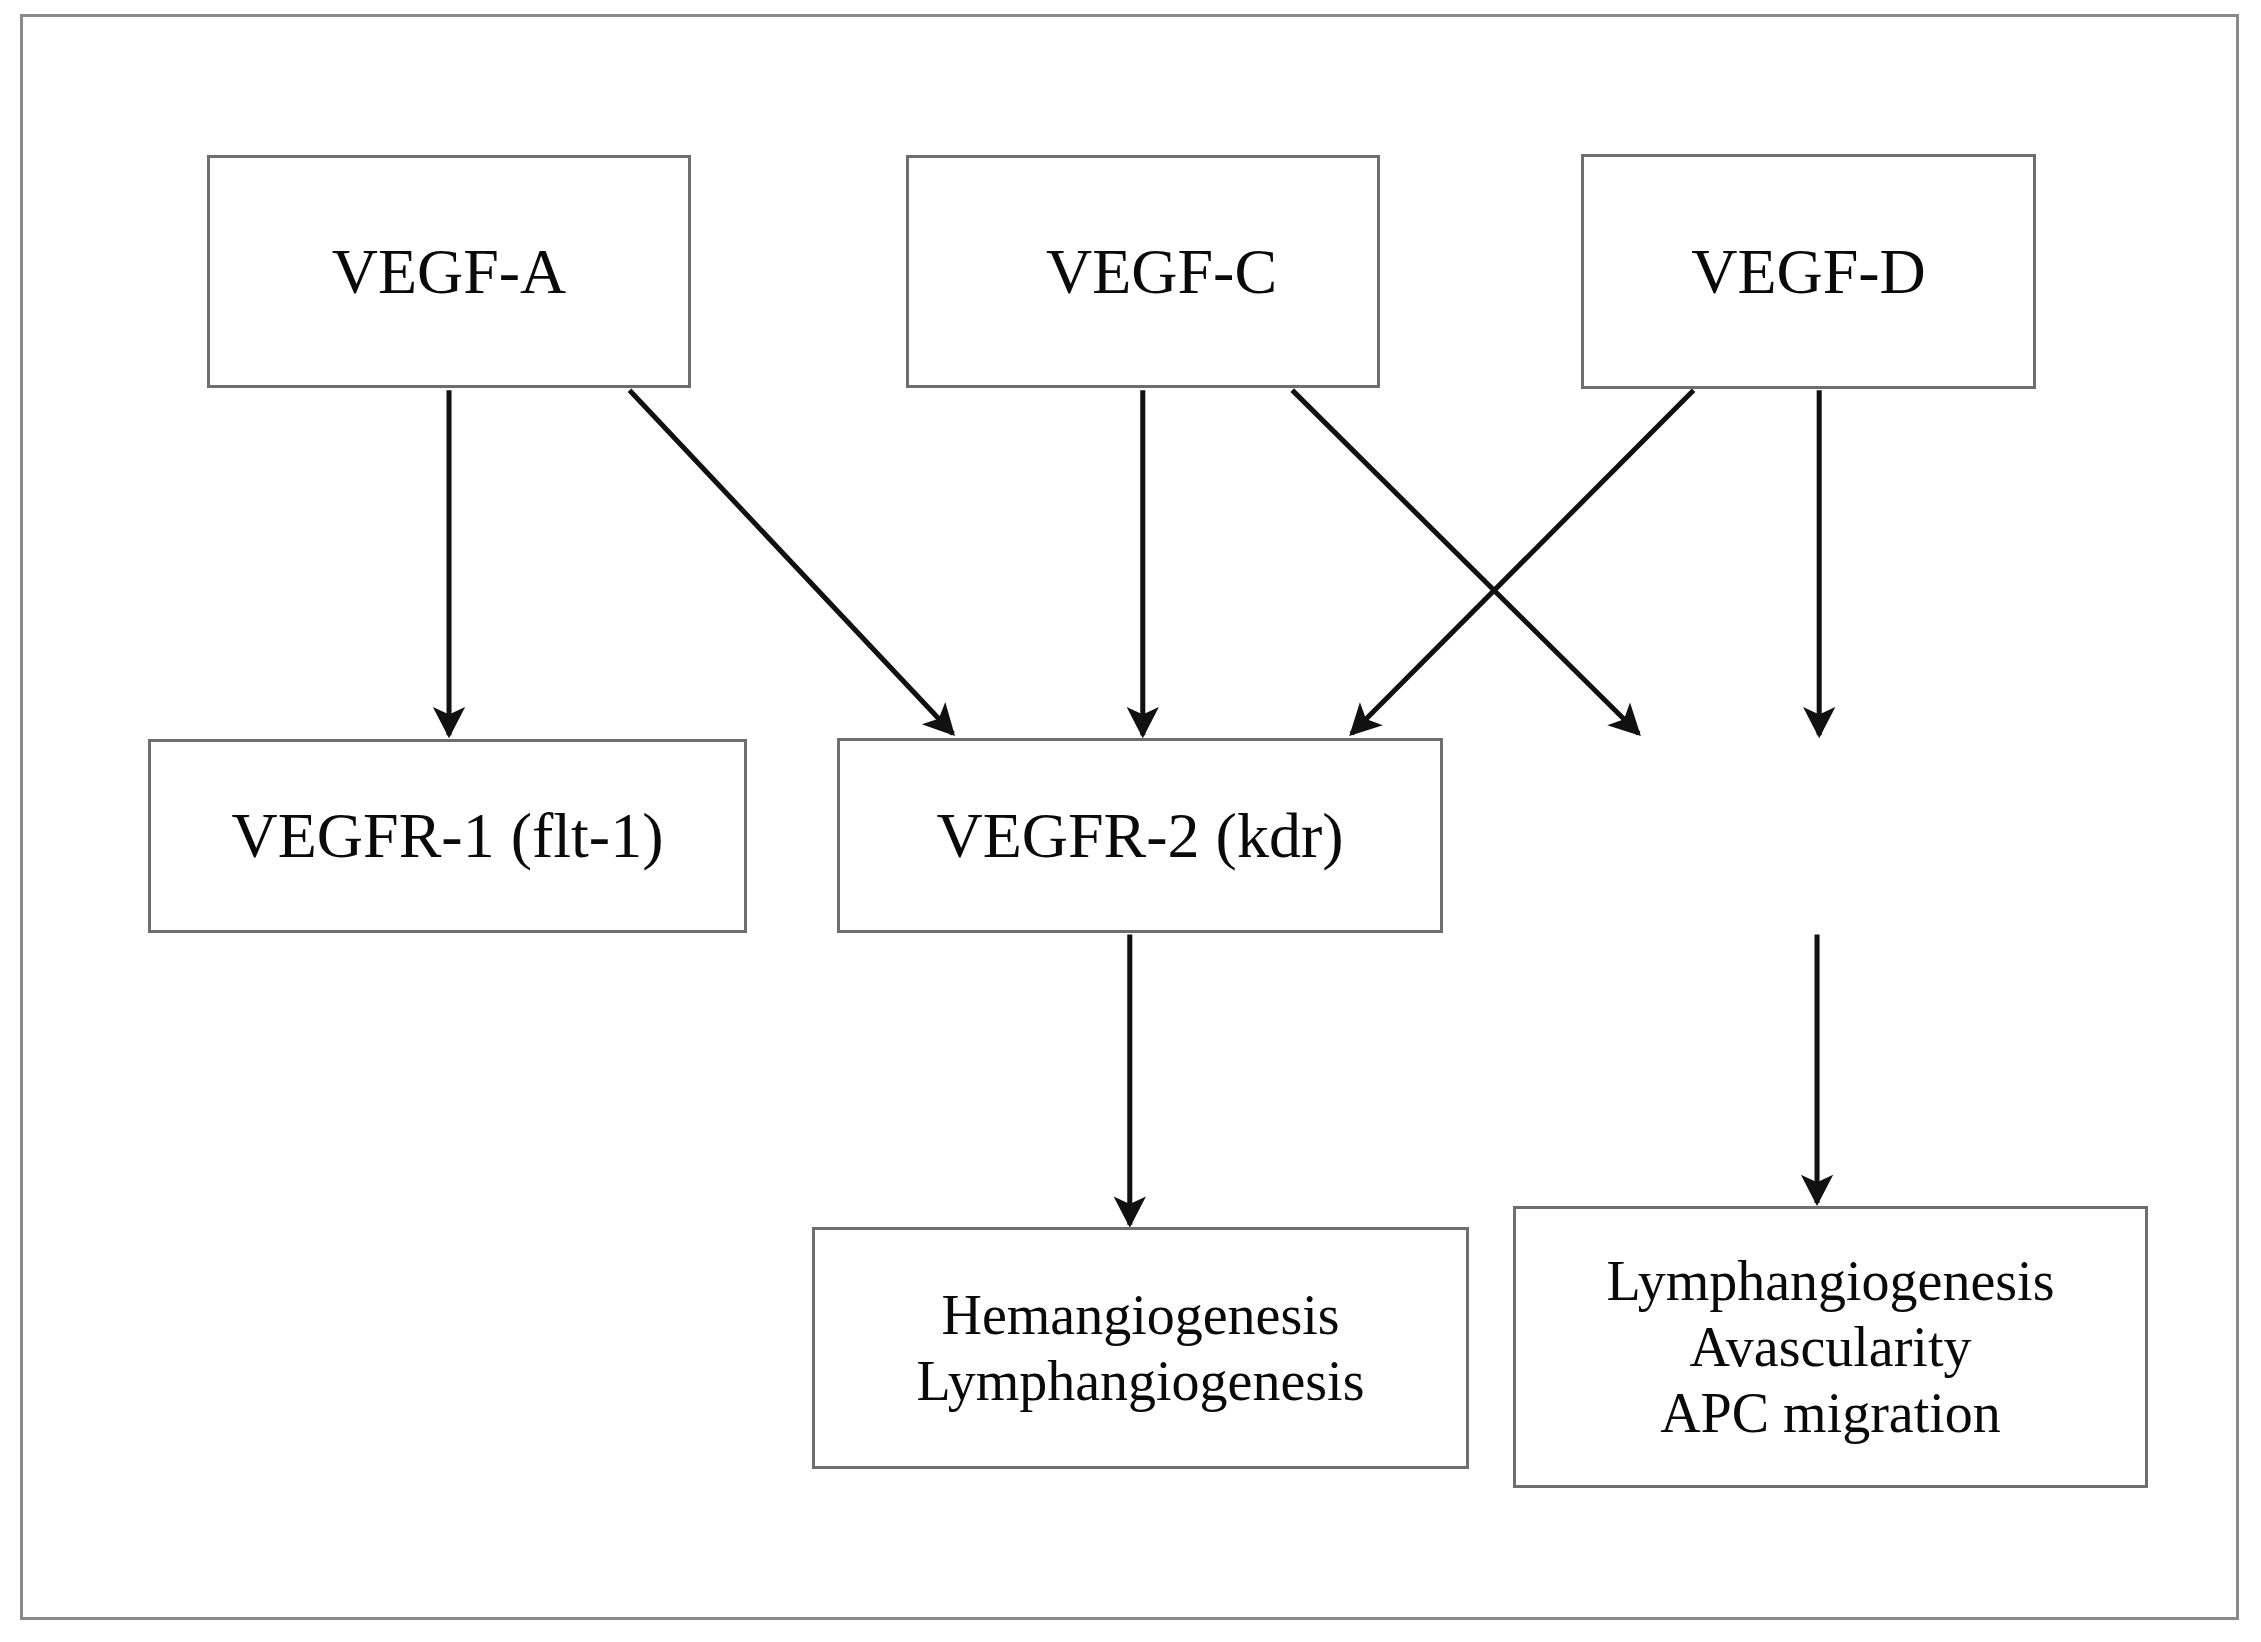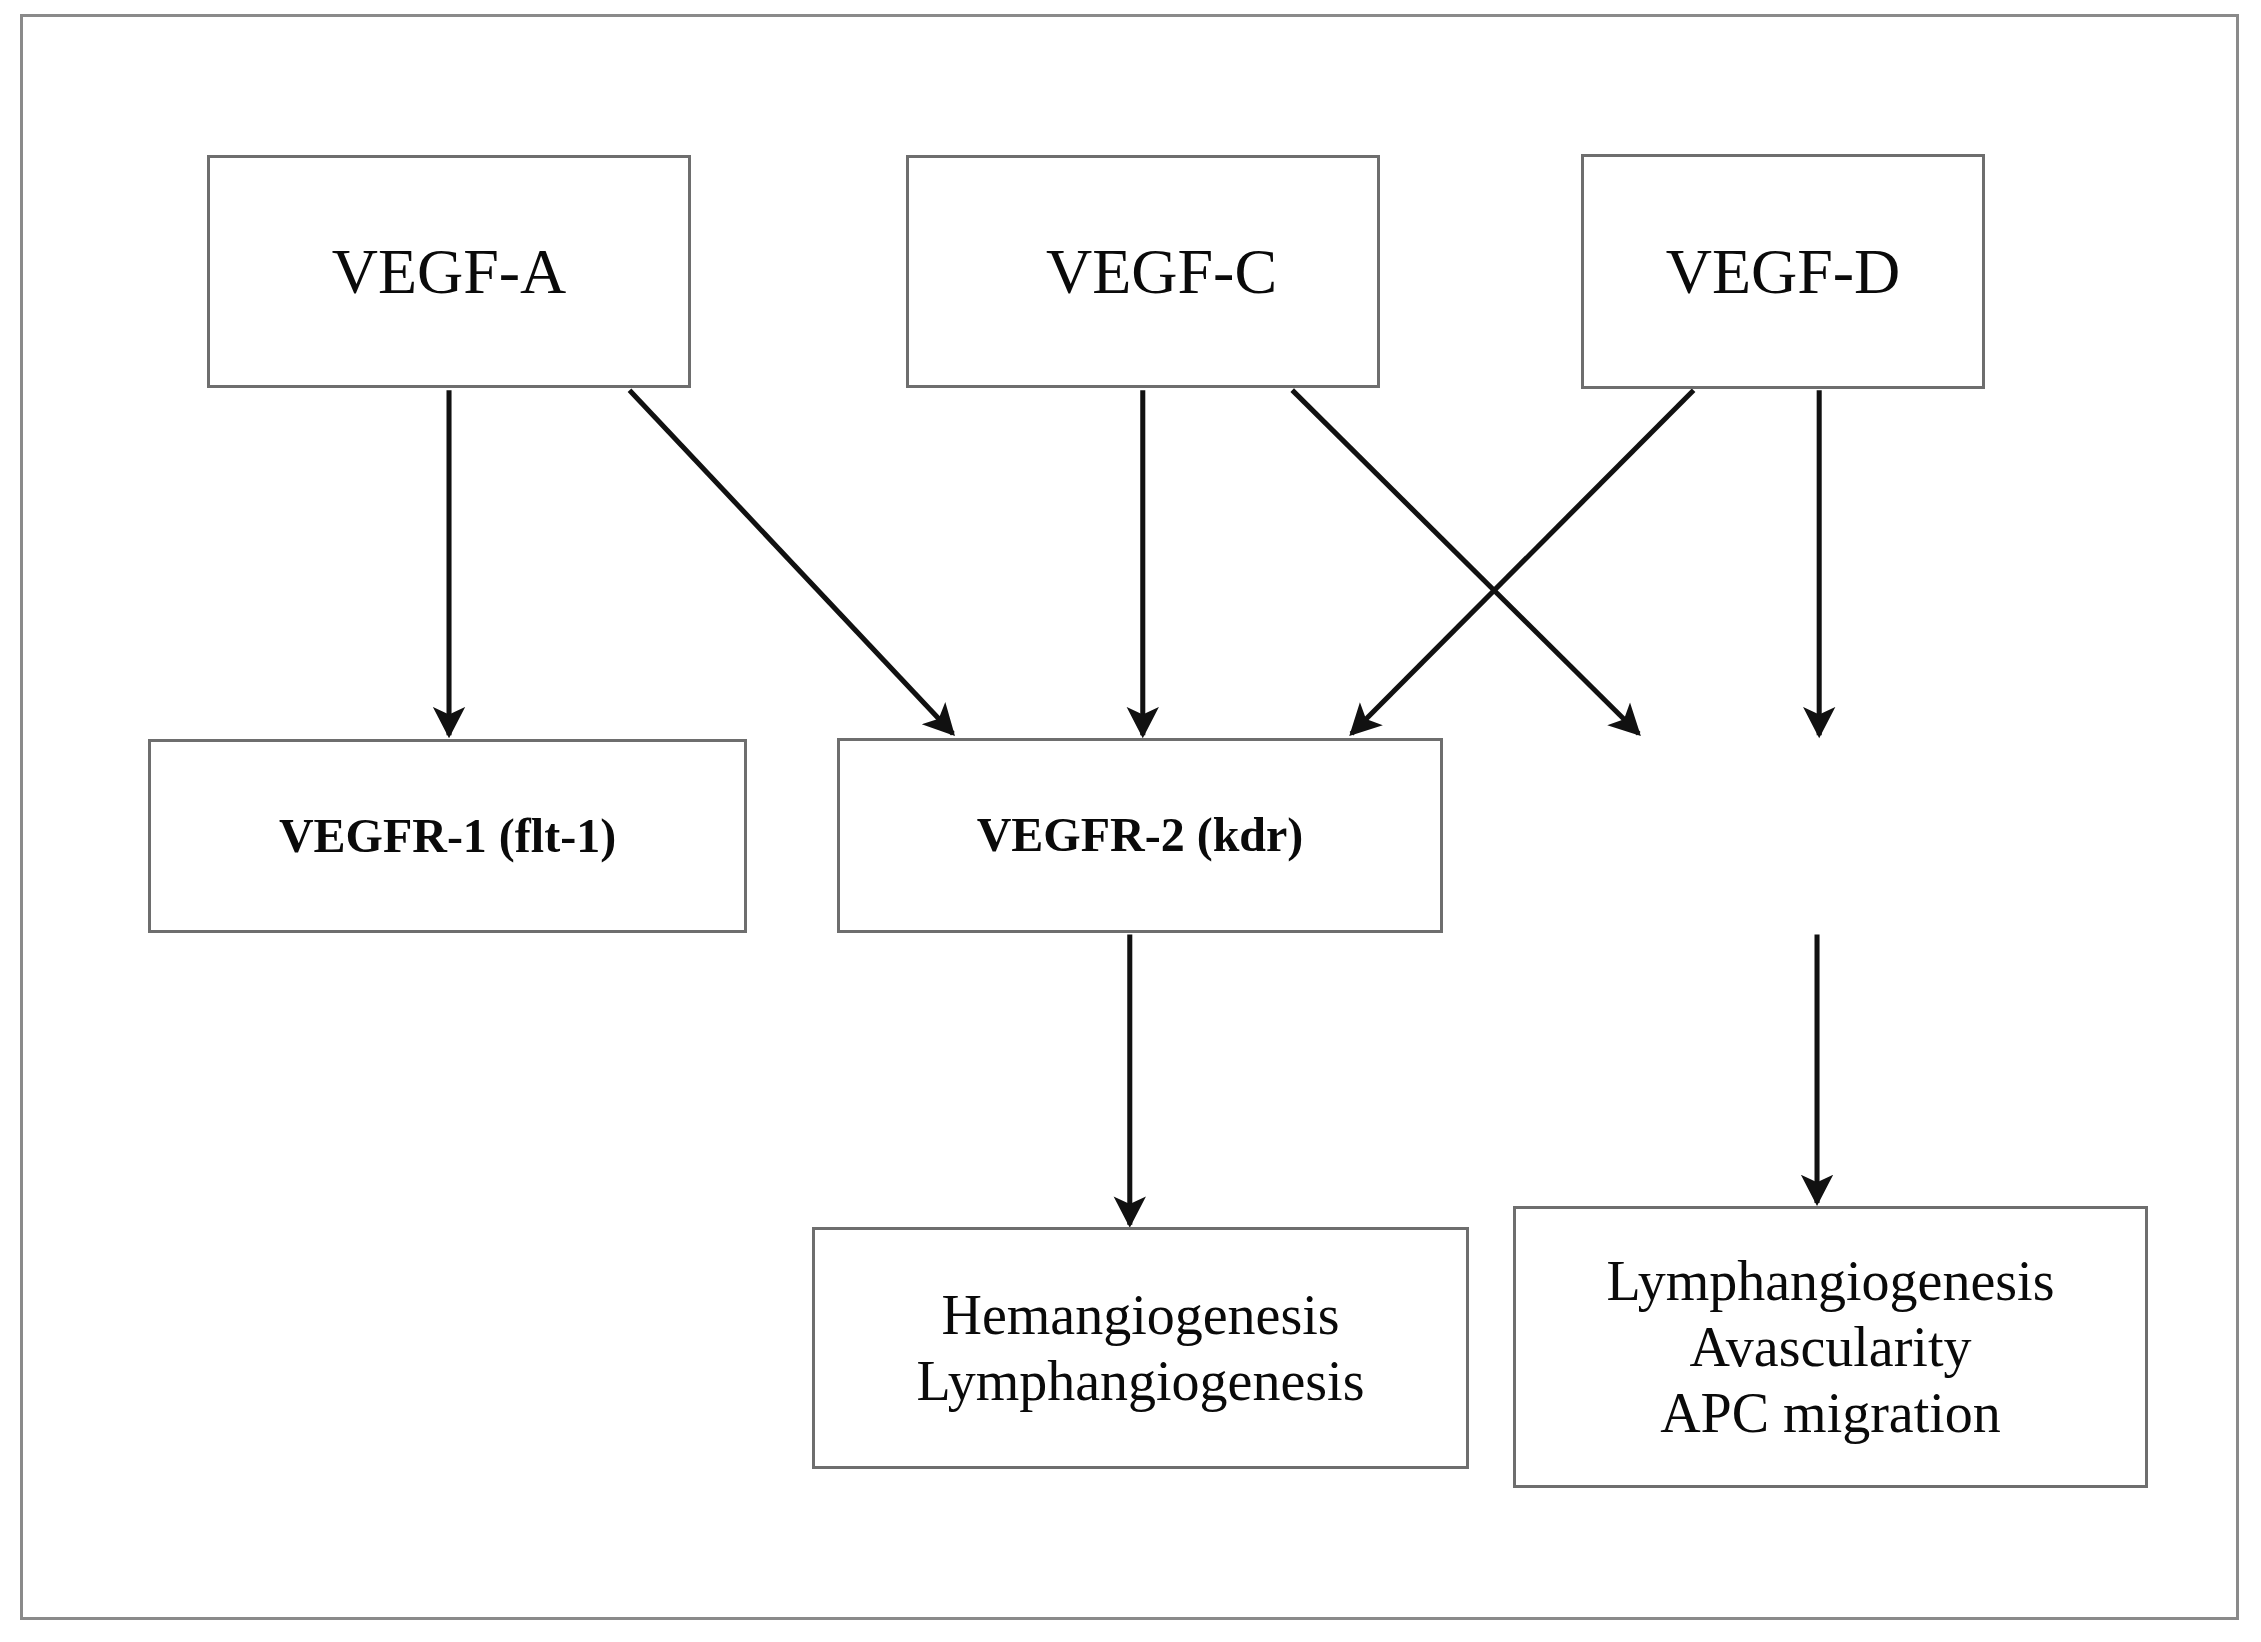--- a/index.html
+++ b/index.html
@@ -35,21 +35,21 @@
     flex-direction: column;
     align-items: center;
     justify-content: center;
     text-align: center;
     color: #0a0a0a;
     line-height: 1.18;
     z-index: 3;
   }
   .node .line { display: block; white-space: nowrap; }
   .tier-ligand { font-size: 64px; }
-  .tier-receptor { font-size: 48px; font-weight: bold; }
+  .tier-receptor { font-size: 64px; }
   .tier-outcome { font-size: 56px; }
   #arrow-layer {
     position: absolute;
     left: 0;
     top: 0;
     width: 2261px;
     height: 1643px;
     z-index: 2;
     pointer-events: none;
   }
@@ -77,21 +77,21 @@
         <line x1="2517" y1="1294" x2="2517" y2="1666" stroke="#111111" stroke-width="7" marker-end="url(#arrowhead)"></line>
       </g>
   </svg>
 
   <div class="node tier-ligand" style="left: 207px; top: 155px; width: 484px; height: 233px; border-color: rgb(110, 110, 110);">
     <span class="line">VEGF-A</span>
   </div>
   <div class="node tier-ligand" style="left: 906px; top: 155px; width: 474px; height: 233px; border-color: rgb(110, 110, 110); padding-left: 37px;">
     <span class="line">VEGF-C</span>
   </div>
-  <div class="node tier-ligand" style="left: 1581px; top: 154px; width: 404px; height: 235px; border-color: rgb(110, 110, 110);">
+  <div class="node tier-ligand" style="left: 1581px; top: 154px; width: 455px; height: 235px; border-color: rgb(110, 110, 110);">
     <span class="line">VEGF-D</span>
   </div>
 
   <div class="node tier-receptor" style="left: 148px; top: 739px; width: 599px; height: 194px; border-color: rgb(110, 110, 110);">
     <span class="line">VEGFR-1 (flt-1)</span>
   </div>
   <div class="node tier-receptor" style="left: 837px; top: 738px; width: 606px; height: 195px; border-color: rgb(110, 110, 110);">
     <span class="line">VEGFR-2 (kdr)</span>
   </div>
 

